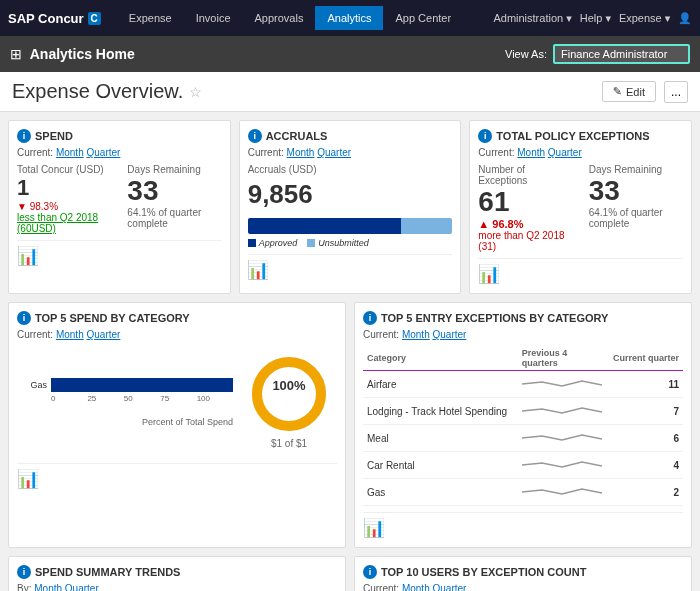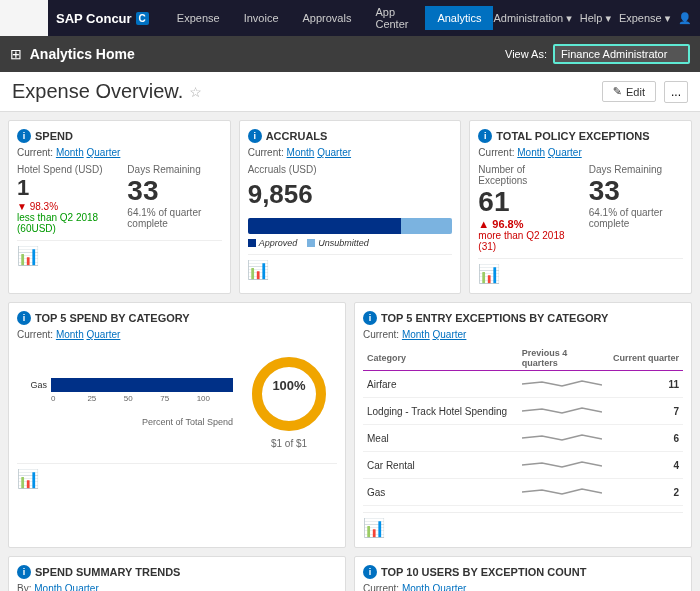--- a/index.html
+++ b/index.html
@@ -7,21 +7,20 @@
 
     
     .top-nav {
       background: #1a1a2e;
       display: flex;
       align-items: center;
       height: 36px;
       padding: 0 8px;
       color: #ccc;
       font-size: 11px;
-      margin-left: 48px;
     }
     .nav-brand {
       display: flex;
       align-items: center;
       margin-right: 16px;
       color: white;
       font-weight: bold;
       font-size: 13px;
     }
     .nav-brand .concur-box {
@@ -193,21 +192,21 @@
       color: #333;
     }
     .spend-value-large {
       font-size: 28px;
       font-weight: bold;
     }
     .spend-sub {
       font-size: 10px;
     }
     .percent-red { color: #c00; }
-    .less-than { color: #090; font-size: 10px; }
+    .less-than { color: #090; font-size: 10px; text-decoration: underline; }
     .more-than { color: #c00; font-size: 10px; }
     .complete-text { font-size: 10px; color: #666; }
 
     
     .accruals-value {
       font-size: 26px;
       font-weight: bold;
       margin: 4px 0;
     }
     .bar-chart-small {
@@ -351,22 +350,22 @@
 
 <div class="top-nav">
   <div class="nav-brand">
     <span>SAP Concur</span>
     <span class="concur-box">C</span>
   </div>
   <div class="nav-links">
     <div class="nav-link">Expense</div>
     <div class="nav-link">Invoice</div>
     <div class="nav-link">Approvals</div>
+    <div class="nav-link active">Analytics</div>
     <div class="nav-link">App Center</div>
-    <div class="nav-link active">Analytics</div>
   </div>
   <div class="nav-right">
     <span>Administration ▾</span>
     <span>Help ▾</span>
     <span>Expense ▾</span>
     <span>👤</span>
   </div>
 </div>
 
 <div class="sub-header">
@@ -404,21 +403,21 @@
         <span class="card-title">SPEND</span>
       </div>
       <div class="card-period">
         <span>Current:</span>
         <span class="period-link">Month</span>
         <span> </span>
         <span class="period-link">Quarter</span>
       </div>
       <div class="spend-content">
         <div class="spend-col">
-          <div class="spend-label">Hotel Spend (USD)</div>
+          <div class="spend-label">Total Concur (USD)</div>
           <div class="spend-value">
             <span>1</span>
           </div>
           <div class="spend-sub percent-red">
             <span>▼ 98.3%</span>
           </div>
           <div class="less-than">less than Q2 2018 (60USD)</div>
         </div>
         <div class="spend-col">
           <div class="spend-label">Days Remaining</div>

